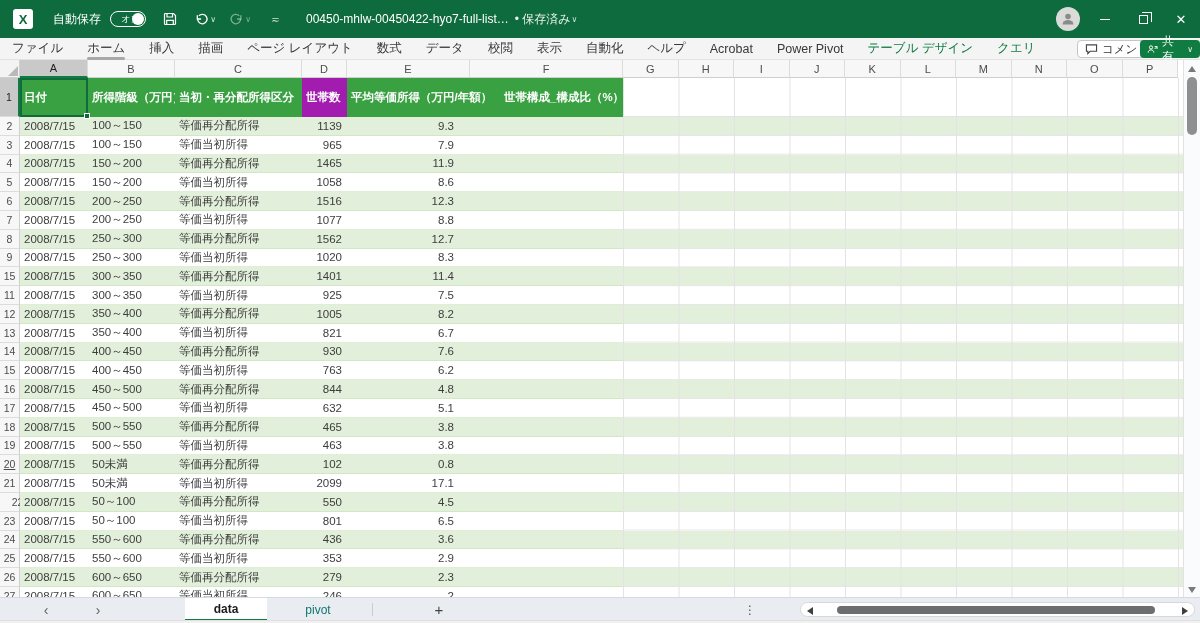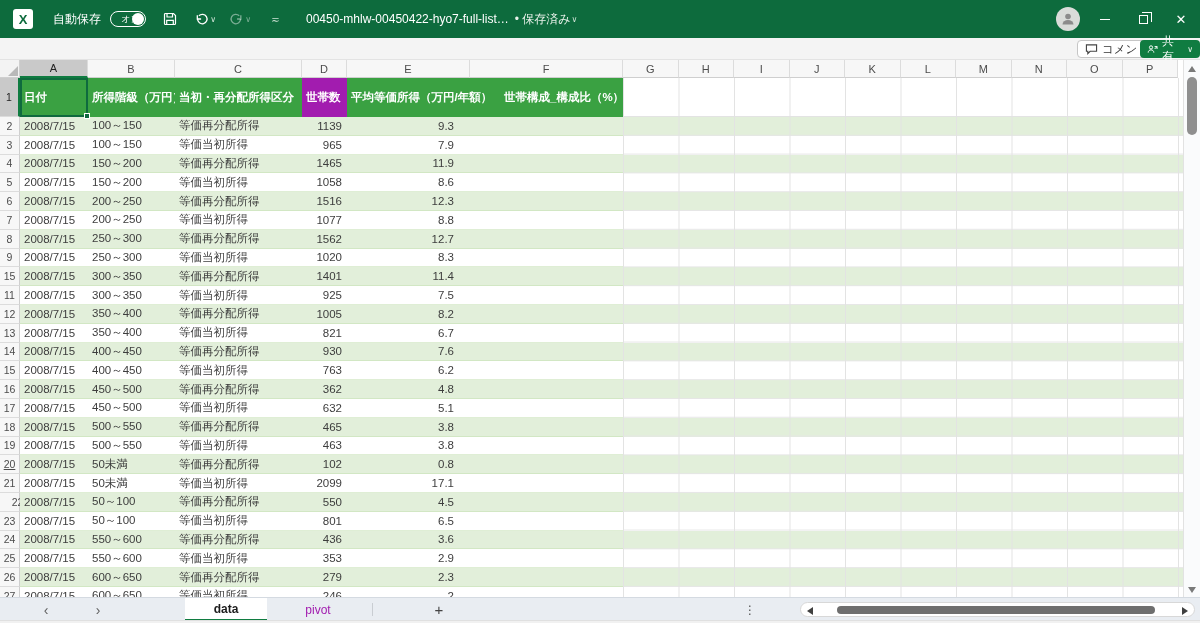--- a/index.html
+++ b/index.html
@@ -67,21 +67,21 @@
   .vscroll { position:absolute; left:1183px; top:60px; width:17px; height:537px; background:#fafbfc; border-left:1px solid #e2e2e2; cursor:pointer; }
   .tri-up { position:absolute; left:4px; top:6px; border-left:4.5px solid transparent; border-right:4.5px solid transparent; border-bottom:6px solid #7a7a7a; }
   .tri-down { position:absolute; left:4px; bottom:4px; border-left:4.5px solid transparent; border-right:4.5px solid transparent; border-top:6px solid #7a7a7a; }
   .vthumb { position:absolute; left:3px; top:17px; width:10px; height:58px; background:#8f8f8f; border-radius:5px; }
 
   
   .sheetbar { position:absolute; left:0; top:597px; width:1200px; height:23px; background:#e9edf2; border-top:1px solid #d4dae1; }
   .nav-ch { position:absolute; top:0; height:23px; width:20px; display:flex; align-items:center; justify-content:center; font-size:14px; color:#5f5f5f; cursor:pointer; }
   .sheet-tab { position:absolute; top:0; height:23px; display:flex; align-items:center; justify-content:center; font-size:12px; cursor:pointer; }
   .sheet-tab.active { background:#fff; color:#1c1c1c; font-weight:bold; border-bottom:2.5px solid #107c41; }
-  .sheet-tab.inactive { color:#a21caf; }
+  .sheet-tab.inactive { color:#0f766e; }
   .tab-div { position:absolute; left:372px; top:5px; width:1px; height:13px; background:#c9cdd2; }
   .addsheet { position:absolute; left:428px; top:0; width:22px; height:23px; display:flex; align-items:center; justify-content:center; font-size:15px; color:#444; cursor:pointer; }
   .kebab { position:absolute; left:742px; top:0; height:23px; width:16px; display:flex; align-items:center; justify-content:center; color:#555; font-size:12px; letter-spacing:0; cursor:pointer; }
   .hscroll { position:absolute; left:800px; top:4px; width:395px; height:15px; background:#fff; border:1px solid #d8d8d8; border-radius:8px; cursor:pointer; }
   .h-left { position:absolute; left:6px; top:3.5px; border-top:4px solid transparent; border-bottom:4px solid transparent; border-right:6px solid #3f3f3f; }
   .h-right { position:absolute; right:6px; top:3.5px; border-top:4px solid transparent; border-bottom:4px solid transparent; border-left:6px solid #3f3f3f; }
   .hthumb { position:absolute; left:36px; top:2.5px; width:318px; height:8px; background:#6e6e6e; border-radius:4px; }
 
   .statusbar { position:absolute; left:0; top:620px; width:1200px; height:3px; background:#f1f1f1; border-top:1px solid #e0e0e0; }
 </style>
@@ -137,20 +137,37 @@
       </div>
     <div class="winbtn max">
         <span class="restore"></span>
       </div>
     <div class="winbtn close">
         <span>✕</span>
       </div>
   </div>
 
   <div class="ribbonrow">
+    <div style="display:flex;align-items:center;height:100%;">
+        <div class="rtab">ファイル</div>
+        <div class="rtab active">ホーム</div>
+        <div class="rtab">挿入</div>
+        <div class="rtab">描画</div>
+        <div class="rtab">ページ レイアウト</div>
+        <div class="rtab">数式</div>
+        <div class="rtab">データ</div>
+        <div class="rtab">校閲</div>
+        <div class="rtab">表示</div>
+        <div class="rtab">自動化</div>
+        <div class="rtab">ヘルプ</div>
+        <div class="rtab">Acrobat</div>
+        <div class="rtab">Power Pivot</div>
+        <div class="rtab contextual">テーブル デザイン</div>
+        <div class="rtab contextual">クエリ</div>
+      </div>
     <div class="comment-btn">
       <svg width="13" height="12" viewBox="0 0 14 13" fill="none" stroke="#444" stroke-width="1.2">
         <path d="M1.5 2 h11 v7 h-7 l-2.5 2.5 v-2.5 h-1.5 z"></path>
       </svg>
       <span>コメント</span>
     </div>
     <div class="share-btn">
       <svg width="13" height="12" viewBox="0 0 14 13" fill="none" stroke="#fff" stroke-width="1.2">
         <circle cx="5" cy="4.5" r="2"></circle>
           <path d="M1.5 11 c0-2.2 1.6-3.4 3.5-3.4 s3.5 1.2 3.5 3.4"></path>
@@ -332,21 +349,21 @@
           <div class="td" style="width: 87px;">400～450</div>
           <div class="td" style="width: 127px;">等価当初所得</div>
           <div class="td num" style="width: 45px;">763</div>
           <div class="td num-e" style="width: 123px;">6.2</div>
           <div class="td" style="width: 153px;"></div>
         </div>
         <div class="trow" style="background: rgb(226, 239, 218);">
           <div class="td" style="width: 68px;">2008/7/15</div>
           <div class="td" style="width: 87px;">450～500</div>
           <div class="td" style="width: 127px;">等価再分配所得</div>
-          <div class="td num" style="width: 45px;">362</div>
+          <div class="td num" style="width: 45px;">844</div>
           <div class="td num-e" style="width: 123px;">4.8</div>
           <div class="td" style="width: 153px;"></div>
         </div>
         <div class="trow" style="background: rgb(255, 255, 255);">
           <div class="td" style="width: 68px;">2008/7/15</div>
           <div class="td" style="width: 87px;">450～500</div>
           <div class="td" style="width: 127px;">等価当初所得</div>
           <div class="td num" style="width: 45px;">632</div>
           <div class="td num-e" style="width: 123px;">5.1</div>
           <div class="td" style="width: 153px;"></div>

